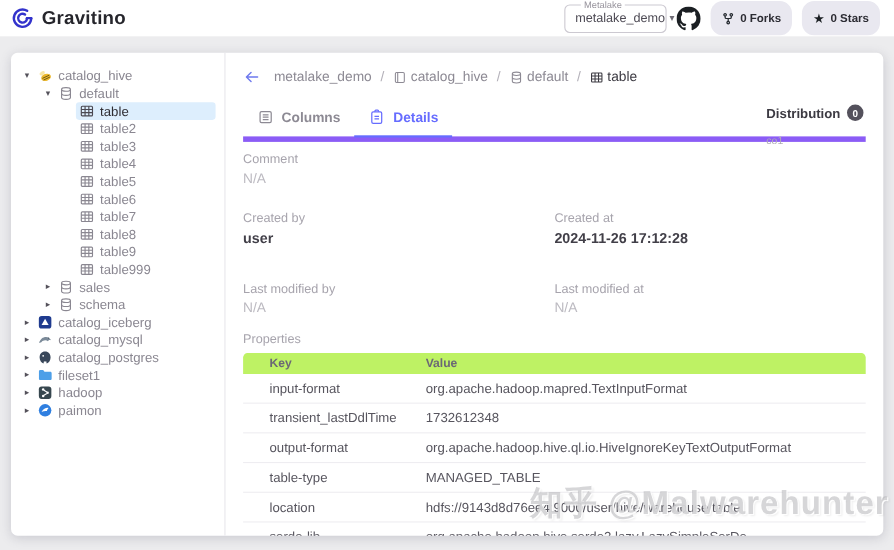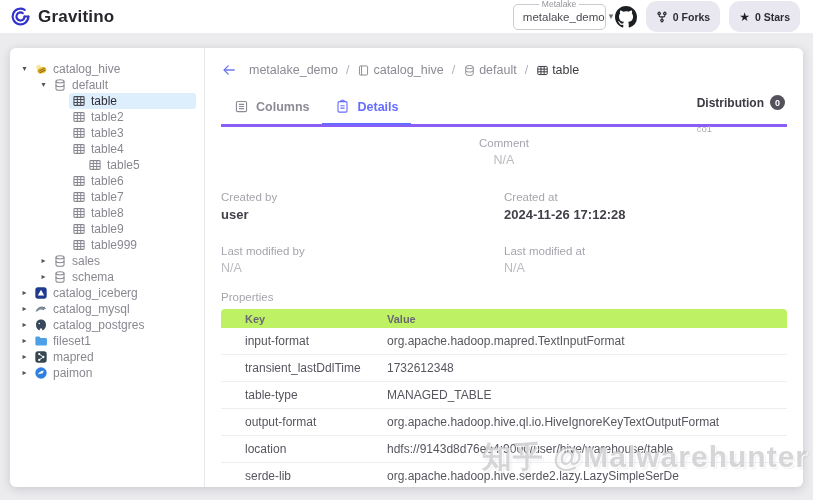--- a/index.html
+++ b/index.html
@@ -15,21 +15,21 @@
     position:absolute; top:0; left:0; right:0; height:33px; background:#fff;
     display:flex; align-items:center; padding:0 13px 0 10px; z-index:2;
   }
   .brand { display:flex; align-items:center; gap:7px; cursor:pointer; }
   .brand-name { font-size:17px; font-weight:700; color:#26262c; letter-spacing:.2px; }
   .topbar-right { margin-left:auto; display:flex; align-items:center; gap:9px; }
   .select-box {
     position:relative; width:93px; height:26px; border:1px solid #ccc9d1; border-radius:5px;
     display:flex; align-items:center; padding:0 7px 0 9px; gap:4px; background:#fff; cursor:pointer;
   }
-  .select-label { position:absolute; top:-6px; left:25px; font-size:8.5px; color:#97939c; background:#fff; padding:0 3px; }
+  .select-label { position:absolute; top:-6px; left:14px; font-size:8.5px; color:#97939c; background:#fff; padding:0 3px; }
   .select-value { font-size:11.5px; color:#4e4b55; font-weight:500; flex:1; white-space:nowrap; }
   .select-caret { color:#6f6c76; font-size:9px; line-height:1; }
   .gh-btn { display:flex; align-items:center; cursor:pointer; }
   .pill {
     height:31px; background:#e9e8f0; border-radius:11px; display:flex; align-items:center;
     gap:5px; padding:0 10px; font-size:10.5px; font-weight:700; color:#2c2c33; cursor:pointer;
   }
   .pill .picon { display:flex; color:#24292f; }
   .pill .star-glyph { font-size:12px; line-height:1; color:#1b1f23; }
   
@@ -52,37 +52,37 @@
   .main { flex:1; position:relative; padding:0 16px; min-width:0; }
   .breadcrumb { margin-top:12px; display:flex; align-items:center; gap:8px; font-size:12.5px; color:#8d8a94; height:20px; }
   .bc-back { color:#6e79ee; display:flex; cursor:pointer; margin-right:4px; }
   .bc-back svg { width:16px; height:16px; }
   .bc-item { display:flex; align-items:center; gap:3px; cursor:pointer; white-space:nowrap; }
   .bc-icon { display:flex; color:#8d8a94; }
   .bc-icon svg { width:13px; height:13px; }
   .bc-item.current { color:#3c3a42; }
   .bc-item.current .bc-icon { color:#3c3a42; }
   .bc-sep { color:#b3b0b9; }
-  .tabs-row { margin-top:14px; display:flex; align-items:flex-end; position:relative; border-bottom:3px solid #8b5cf6; }
+  .tabs-row { margin-top:14px; display:flex; align-items:flex-end; position:relative; border-bottom:5px solid #8b5cf6; }
   .tab {
     display:flex; align-items:center; gap:7px; font-size:12.5px; font-weight:600; color:#8d8a94;
     padding:5px 13px 9px; cursor:pointer; border-bottom:2px solid transparent; margin-bottom:-1px;
   }
   .tab svg { width:15px; height:15px; }
   .tab.active { color:var(--primary,#666CFF); border-bottom-color:var(--primary,#666CFF); }
   .dist { position:absolute; right:2px; top:1px; }
   .dist-top { display:flex; align-items:center; gap:6px; font-size:12px; font-weight:700; color:#3c3a42; }
   .dist-badge { width:15px; height:15px; border-radius:50%; background:#54515c; color:#fff; font-size:9px; display:flex; align-items:center; justify-content:center; font-weight:600; }
   .dist-sub { margin-top:13px; font-size:9.5px; color:#aeacb4; }
   .content { padding-top:10px; }
   .fld-label { font-size:11.5px; color:#a7a4ad; }
   .fld-value { margin-top:4px; font-size:12.5px; color:#bcbac1; }
   .fld-value.strong { color:#413f48; font-weight:600; font-size:13px; }
-  .comment-block { margin-bottom:24px;text-align:center; }
-  .fields-grid { display:grid; grid-template-columns:1fr 1fr; row-gap:23px; margin-bottom:16px; }
+  .comment-block { margin-bottom:24px; }
+  .fields-grid { display:grid; grid-template-columns:1fr 1fr; row-gap:33px; margin-bottom:16px; }
   .props-label { font-size:11.5px; color:#a7a4ad; margin-top:10px; }
   .props-table { margin-top:6px; }
   .prop-header { display:flex; height:19px; align-items:center; background:#bef264; border-radius:4px 4px 0 0; font-size:11px; font-weight:700; color:#6b6875; }
   .prop-key-h, .prop-key { width:166px; padding-left:24px; flex-shrink:0; }
   .prop-row { display:flex; height:27px; align-items:center; border-bottom:1px solid #eeedf1; font-size:12px; color:#57555e; }
   .prop-value, .prop-value-h { flex:1; white-space:nowrap; overflow:hidden; }
   
   .watermark {
     position:absolute; right:5px; top:437px; z-index:6; white-space:nowrap;
     font-size:30px; font-weight:700; letter-spacing:1px;
@@ -202,21 +202,21 @@
         <span class="tree-chip">
           <span class="tree-icon">
             <svg viewBox="0 0 16 16" fill="none" stroke="currentColor" stroke-width="1.2">
               <rect x="2.2" y="3" width="11.6" height="10" rx="1"></rect>
               <path d="M2.2 6.3h11.6M2.2 9.6h11.6M6.1 3v10M10 3v10"></path>
             </svg>
           </span>
           <span class="tree-label">table4</span>
         </span>
       </div>
-      <div class="tree-row" style="padding-left: 46px; margin-left: 16px;">
+      <div class="tree-row" style="padding-left: 46px;">
         <span class="tree-arrow"></span>
         <span class="tree-chip">
           <span class="tree-icon">
             <svg viewBox="0 0 16 16" fill="none" stroke="currentColor" stroke-width="1.2">
               <rect x="2.2" y="3" width="11.6" height="10" rx="1"></rect>
               <path d="M2.2 6.3h11.6M2.2 9.6h11.6M6.1 3v10M10 3v10"></path>
             </svg>
           </span>
           <span class="tree-label">table5</span>
         </span>
@@ -361,21 +361,21 @@
             <svg viewBox="0 0 16 16">
               <rect x="1.5" y="1.5" width="13" height="13" rx="3" fill="#37474f"></rect>
               <g fill="#fff">
                 <circle cx="6" cy="4.6" r="1.3"></circle>
                 <circle cx="6" cy="11.4" r="1.3"></circle>
                 <circle cx="10.6" cy="8" r="1.3"></circle>
               </g>
               <path d="M6.8 5.4 9.8 7.2M6.8 10.6 9.8 8.8" stroke="#fff" stroke-width="1.1"></path>
             </svg>
           </span>
-          <span class="tree-label">mapred</span>
+          <span class="tree-label">hadoop</span>
         </span>
       </div>
       <div class="tree-row" style="padding-left: 8px;">
         <span class="tree-arrow">▸</span>
         <span class="tree-chip">
           <span class="tree-icon">
             <svg viewBox="0 0 16 16">
               <circle cx="8" cy="8" r="6.5" fill="#2f7fe0"></circle>
               <path d="M4.3 9.8c1.9-3.6 5-4.8 7.3-4.3-1 .9-1.6 2-1.8 3.2-1.4-.3-3.7.1-5.5 1.1z" fill="#fff"></path>
             </svg>
@@ -491,26 +491,26 @@
         <div>
             <div class="prop-row">
               <span class="prop-key">input-format</span>
               <span class="prop-value">org.apache.hadoop.mapred.TextInputFormat</span>
             </div>
             <div class="prop-row">
               <span class="prop-key">transient_lastDdlTime</span>
               <span class="prop-value">1732612348</span>
             </div>
             <div class="prop-row">
+              <span class="prop-key">output-format</span>
+              <span class="prop-value">org.apache.hadoop.hive.ql.io.HiveIgnoreKeyTextOutputFormat</span>
+            </div>
+            <div class="prop-row">
               <span class="prop-key">table-type</span>
               <span class="prop-value">MANAGED_TABLE</span>
-            </div>
-            <div class="prop-row">
-              <span class="prop-key">output-format</span>
-              <span class="prop-value">org.apache.hadoop.hive.ql.io.HiveIgnoreKeyTextOutputFormat</span>
             </div>
             <div class="prop-row">
               <span class="prop-key">location</span>
               <span class="prop-value">hdfs://9143d8d76ee4:9000/user/hive/warehouse/table</span>
             </div>
             <div class="prop-row">
               <span class="prop-key">serde-lib</span>
               <span class="prop-value">org.apache.hadoop.hive.serde2.lazy.LazySimpleSerDe</span>
             </div>
           </div>

